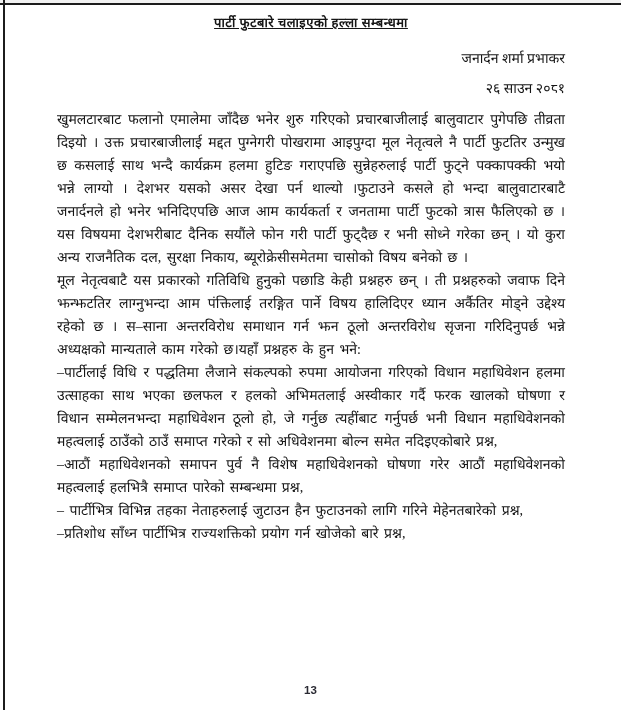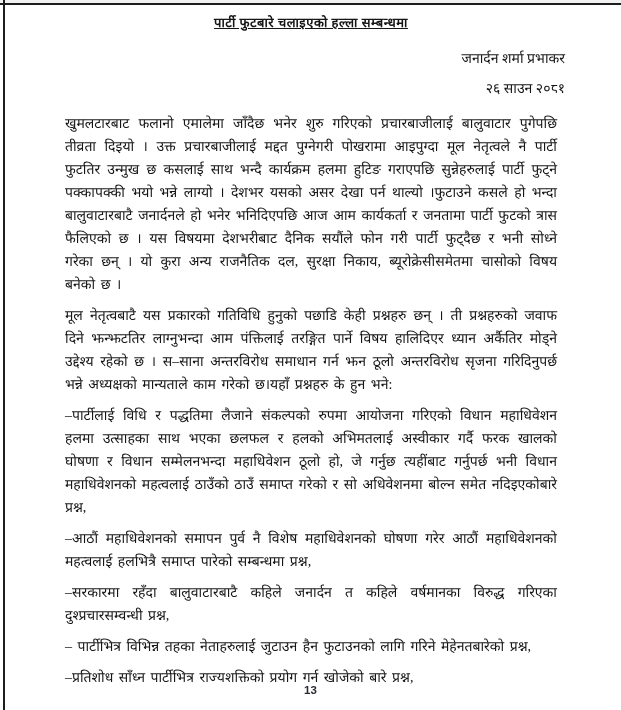--- a/index.html
+++ b/index.html
@@ -54,21 +54,21 @@
     margin: 0 0 0 0;
     line-height: 30px;
   }
   .dateline {
     text-align: right;
     font-size: 14px;
     margin: 0 0 4px 0;
     line-height: 30px;
   }
   .para {
-    margin: 8px;
+    margin: 0;
     font-size: 14px;
     line-height: 23px;
     text-align: justify;
     word-spacing: 2px;
   }
   .page-number {
     position: absolute;
     bottom: 14px;
     left: 0;
     width: 100%;
@@ -90,19 +90,18 @@
   <div class="content">
     <h1 class="doc-title">पार्टी फुटबारे चलाइएको हल्ला सम्बन्धमा</h1>
     <div class="byline">जनार्दन शर्मा प्रभाकर</div>
     <div class="dateline">२६ साउन २०८१</div>
 
     <p class="para">खुमलटारबाट फलानो एमालेमा जाँदैछ भनेर शुरु गरिएको प्रचारबाजीलाई बालुवाटार पुगेपछि तीव्रता दिइयो । उक्त प्रचारबाजीलाई मद्दत पुग्नेगरी पोखरामा आइपुग्दा मूल नेतृत्वले नै पार्टी फुटतिर उन्मुख छ कसलाई साथ भन्दै कार्यक्रम हलमा हुटिङ गराएपछि सुन्नेहरुलाई पार्टी फुट्ने पक्कापक्की भयो भन्ने लाग्यो । देशभर यसको असर देखा पर्न थाल्यो ।फुटाउने कसले हो भन्दा बालुवाटारबाटै जनार्दनले हो भनेर भनिदिएपछि आज आम कार्यकर्ता र जनतामा पार्टी फुटको त्रास फैलिएको छ । यस विषयमा देशभरीबाट दैनिक सयौंले फोन गरी पार्टी फुट्दैछ र भनी सोध्ने गरेका छन् । यो कुरा अन्य राजनैतिक दल, सुरक्षा निकाय, ब्यूरोक्रेसीसमेतमा चासोको विषय बनेको छ ।</p>
     <p class="para">मूल नेतृत्वबाटै यस प्रकारको गतिविधि हुनुको पछाडि केही प्रश्नहरु छन् । ती प्रश्नहरुको जवाफ दिने झन्झटतिर लाग्नुभन्दा आम पंक्तिलाई तरङ्गित पार्ने विषय हालिदिएर ध्यान अर्कैतिर मोड्ने उद्देश्य रहेको छ । स–साना अन्तरविरोध समाधान गर्न झन ठूलो अन्तरविरोध सृजना गरिदिनुपर्छ भन्ने अध्यक्षको मान्यताले काम गरेको छ।यहाँ प्रश्नहरु के हुन भने:</p>
 
     <p class="para">–पार्टीलाई विधि र पद्धतिमा लैजाने संकल्पको रुपमा आयोजना गरिएको विधान महाधिवेशन हलमा उत्साहका साथ भएका छलफल र हलको अभिमतलाई अस्वीकार गर्दै फरक खालको घोषणा र विधान सम्मेलनभन्दा महाधिवेशन ठूलो हो, जे गर्नुछ त्यहींबाट गर्नुपर्छ भनी विधान महाधिवेशनको महत्वलाई ठाउँको ठाउँ समाप्त गरेको र सो अधिवेशनमा बोल्न समेत नदिइएकोबारे प्रश्न,</p>
     <p class="para">–आठौं महाधिवेशनको समापन पुर्व नै विशेष महाधिवेशनको घोषणा गरेर आठौं महाधिवेशनको महत्वलाई हलभित्रै समाप्त पारेको सम्बन्धमा प्रश्न,</p>
-    <p class="para">–सरकारमा रहँदा बालुवाटारबाटै कहिले जनार्दन त कहिले वर्षमानका विरुद्ध गरिएका दुश्प्रचारसम्वन्धी प्रश्न,</p>
     <p class="para">– पार्टीभित्र विभिन्न तहका नेताहरुलाई जुटाउन हैन फुटाउनको लागि गरिने मेहेनतबारेको प्रश्न,</p>
     <p class="para">–प्रतिशोध साँध्न पार्टीभित्र राज्यशक्तिको प्रयोग गर्न खोजेको बारे प्रश्न,</p>
   </div>
 
   <div class="page-number">13</div>
 </div>
 
 </body></html>

